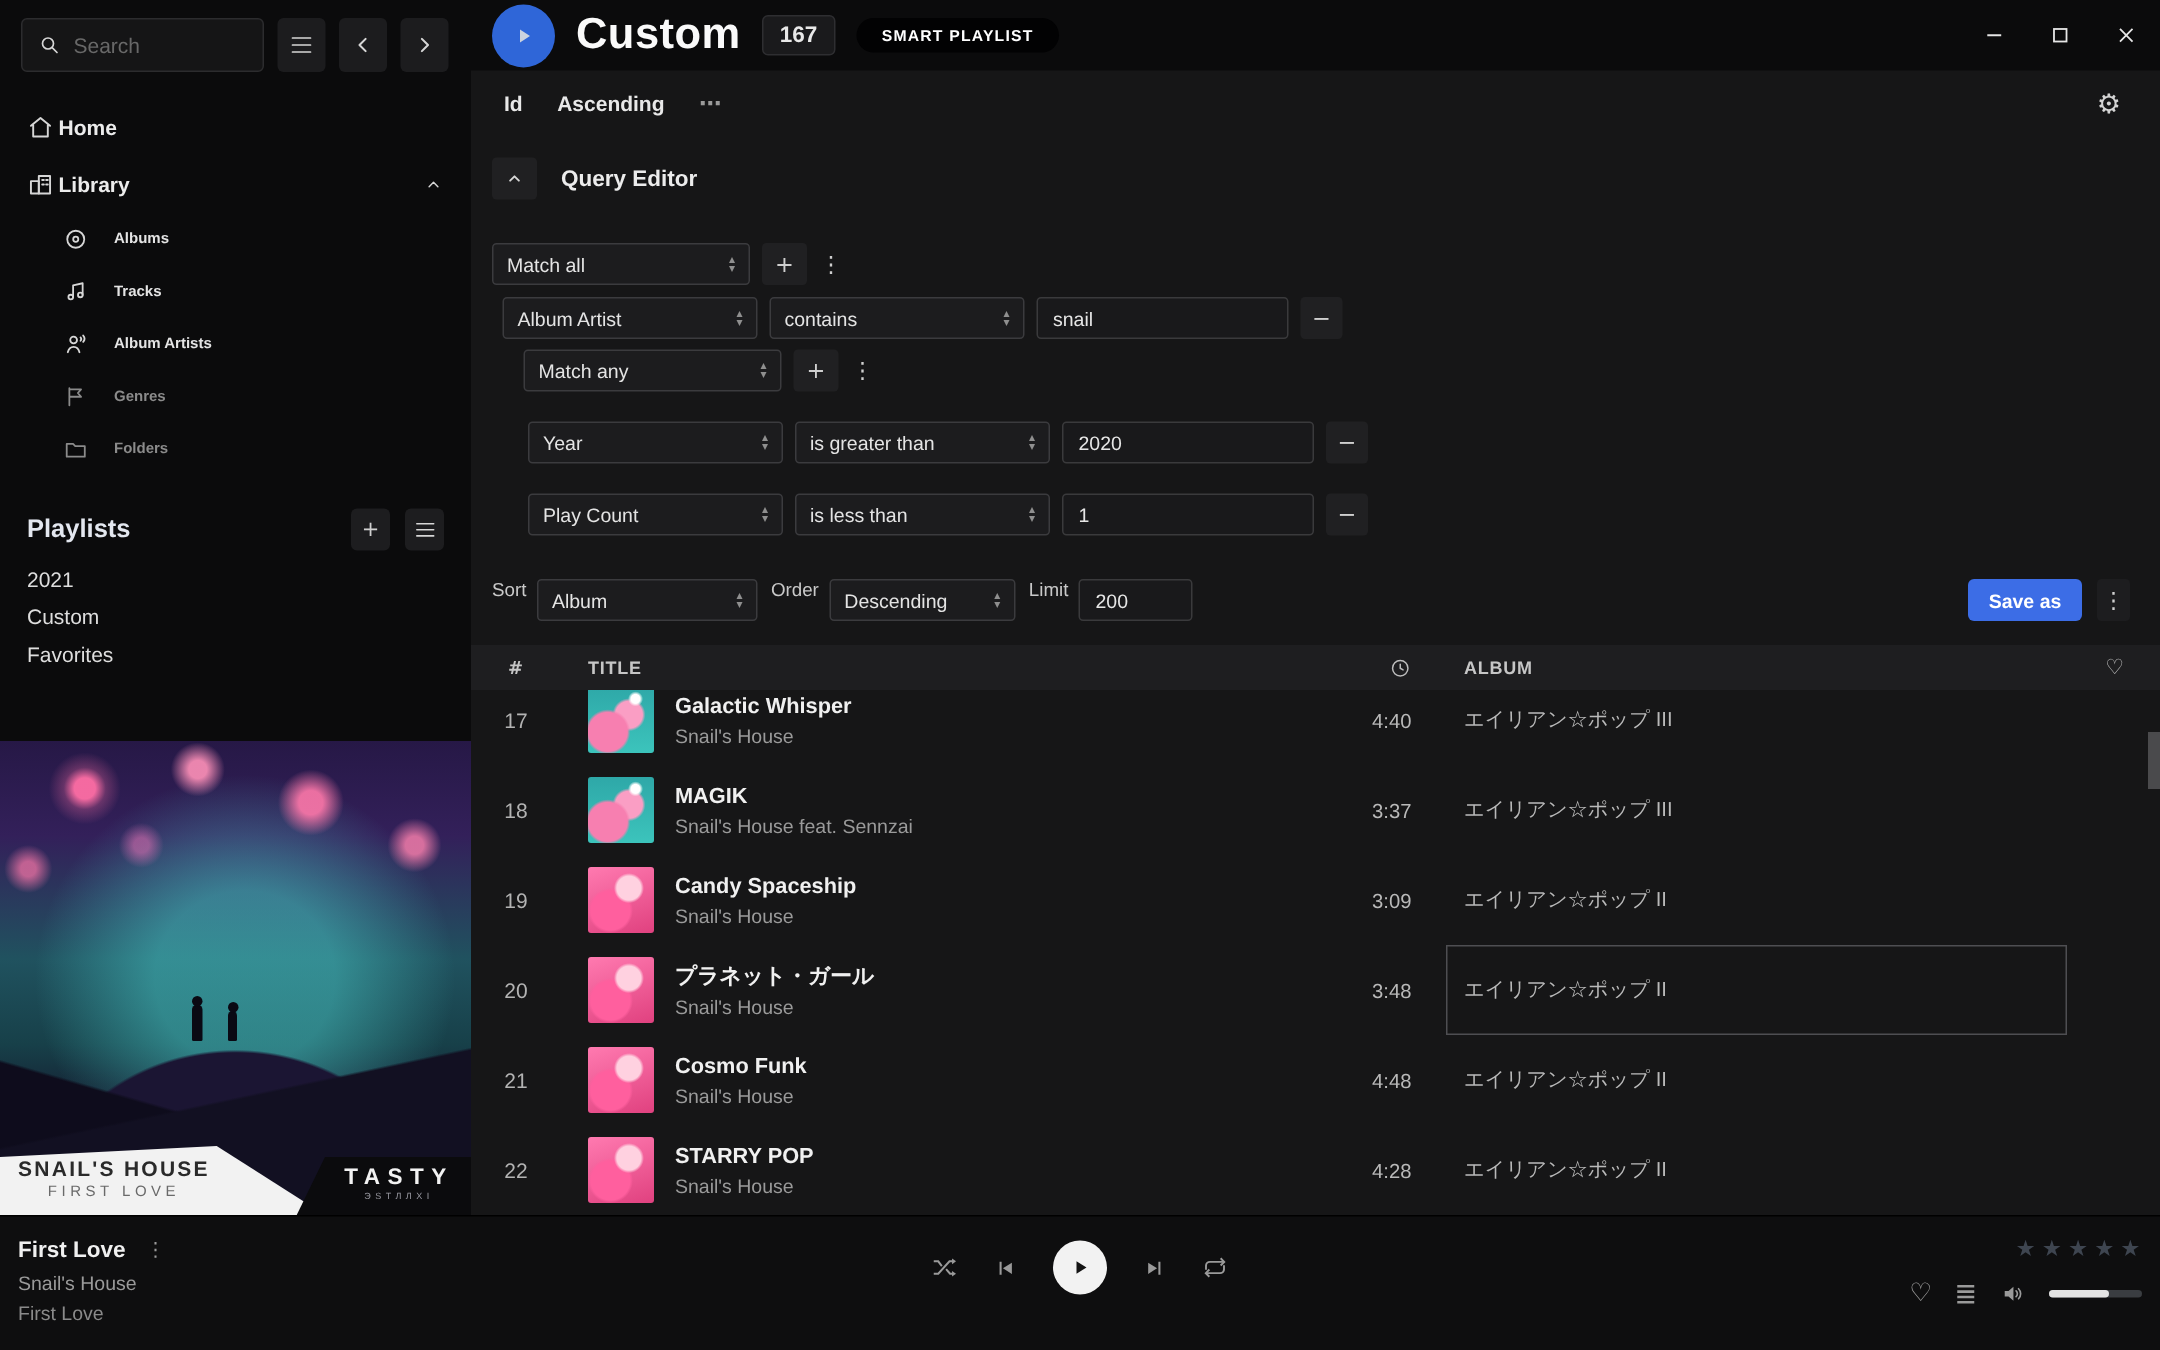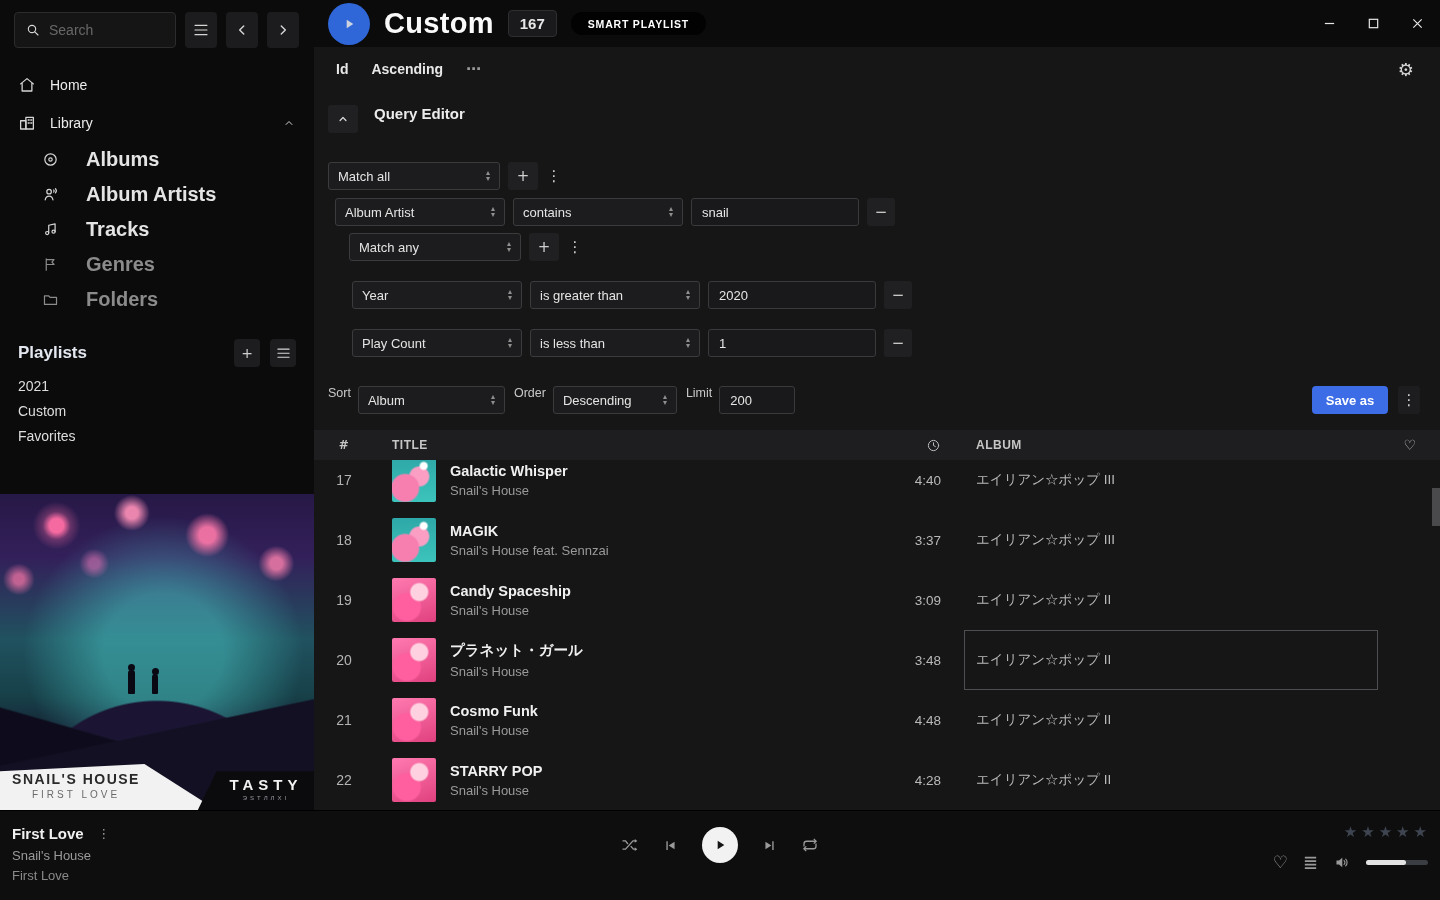--- a/index.html
+++ b/index.html
@@ -13,24 +13,24 @@
   .sidebar { background:#0b0b0c; display:flex; flex-direction:column; position:relative; overflow:hidden; }
   .search-row { display:flex; gap:9px; padding:12px 14px 8px 14px; align-items:flex-end; }
   .search-box { display:flex; align-items:center; gap:8px; width:162px; height:36px; background:#151516;
     border:1px solid #2c2c2e; border-radius:4px; padding:0 10px; }
   .search-box input { flex:1; background:transparent; border:none; outline:none; color:#d0d0d0;
     font-family:"Liberation Sans",sans-serif; font-size:14px; width:100px; }
   .search-box input::placeholder { color:#686868; }
   .sq-nav { width:32px; height:36px; background:#1c1c1e; border:none; border-radius:4px; display:flex;
     align-items:center; justify-content:center; cursor:pointer; }
   .nav-list { padding-top:10px; }
-  .nav-item { display:flex; align-items:center; gap:14px; height:38px; padding:0 18px; font-size:14px;
-    font-weight:400; color:#ececec; cursor:pointer; }
+  .nav-item { display:flex; align-items:center; gap:3px; height:38px; padding:0 18px; font-size:14px;
+    font-weight:700; color:#ececec; cursor:pointer; }
   .nav-item .grow { flex:1; }
-  .sub-item { display:flex; align-items:center; gap:27px; height:35px; padding:0 18px 0 42px; font-size:20px;
+  .sub-item { display:flex; align-items:center; gap:17px; height:35px; padding:0 18px 0 42px; font-size:10px;
     font-weight:700; color:#e4e4e4; cursor:pointer; }
   .sub-item.dim, .sub-item.dim svg, .sub-item.dim .glyph { color:#8b8b8b; stroke:#8b8b8b; }
   .icon-svg { stroke:#d6d6d6; fill:none; stroke-width:1.7; stroke-linecap:round; stroke-linejoin:round; }
   .pl-head { display:flex; align-items:center; margin:22px 18px 6px 18px; }
   .pl-title { font-size:17px; font-weight:800; color:#e3e7ef; flex:1; }
   .pl-btn { width:26px; height:28px; background:#1d1d1f; border:none; border-radius:4px; color:#cfcfcf;
     display:flex; align-items:center; justify-content:center; margin-left:10px; cursor:pointer; font-size:14px; }
   .pl-item { height:25px; display:flex; align-items:center; padding:0 18px; font-size:14px; color:#dedede; cursor:pointer; }
 
   
@@ -79,21 +79,21 @@
   .win-btn { background:none; border:none; cursor:pointer; width:14px; height:14px; display:flex;
     align-items:center; justify-content:center; }
 
   .content { flex:1; position:relative; display:flex; flex-direction:column; }
   .sort-toolbar { height:44px; display:flex; align-items:center; gap:23px; padding:0 26px 0 22px; }
   .st-item { font-size:14px; font-weight:700; color:#e8e8e8; cursor:pointer; }
   .st-more { color:#9a9a9a; font-size:15px; font-weight:700; cursor:pointer; }
   .st-gear { margin-left:auto; font-size:18px; color:#d4d4d4; cursor:pointer; }
 
   .qe { padding:0 20px 0 14px; }
-  .qe-head { display:flex; gap:16px; margin-top:14px; }
+  .qe-head { display:flex; align-items:center; gap:16px; margin-top:14px; }
   .sqbtn { width:30px; height:28px; background:#202022; border:none; border-radius:3px; color:#cfcfcf;
     display:flex; align-items:center; justify-content:center; cursor:pointer; font-size:15px; }
   .qe-title { font-size:15px; font-weight:600; color:#ececec; }
   .select { height:28px; background:#1c1c1e; border:1px solid #3b3b3e; border-radius:3px; display:flex;
     align-items:center; padding:0 9px; cursor:pointer; }
   .sel-val { flex:1; font-size:13px; color:#e4e4e4; }
   .spin { display:flex; flex-direction:column; align-items:center; }
   .spin i { font-style:normal; display:block; font-size:8px; line-height:6px; color:#8f8f8f;
     font-family:"DejaVu Sans",sans-serif; }
   .tinput { height:28px; background:#19191b; border:1px solid #3a3a3c; border-radius:3px; color:#e6e6e6;
@@ -226,33 +226,33 @@
       </div>
       <div class="sub-item">
         <svg class="icon-svg" width="17" height="17" viewBox="0 0 24 24">
             <circle cx="12" cy="12" r="8"></circle>
             <circle cx="12" cy="12" r="2.4"></circle>
           </svg>
         <span>Albums</span>
       </div>
       <div class="sub-item">
         <svg class="icon-svg" width="17" height="17" viewBox="0 0 24 24">
+            <path d="M9.5 17V6l9-2v11"></path>
+            <circle cx="7.3" cy="17" r="2.2"></circle>
+            <circle cx="16.3" cy="15" r="2.2"></circle>
+          </svg>
+        <span>Tracks</span>
+      </div>
+      <div class="sub-item">
+        <svg class="icon-svg" width="17" height="17" viewBox="0 0 24 24">
             <circle cx="10" cy="8" r="3.2"></circle>
             <path d="M4.5 19.5c.8-3.4 3-5.1 5.5-5.1s4.7 1.7 5.5 5.1"></path>
             <path d="M16.5 5.5c.9 1 .9 2.2 0 3.2M19 3.8c1.5 1.7 1.5 4.2 0 6"></path>
           </svg>
         <span>Album Artists</span>
-      </div>
-      <div class="sub-item">
-        <svg class="icon-svg" width="17" height="17" viewBox="0 0 24 24">
-            <path d="M9.5 17V6l9-2v11"></path>
-            <circle cx="7.3" cy="17" r="2.2"></circle>
-            <circle cx="16.3" cy="15" r="2.2"></circle>
-          </svg>
-        <span>Tracks</span>
       </div>
       <div class="sub-item dim">
         <svg class="icon-svg" width="17" height="17" viewBox="0 0 24 24">
             <path d="M6 4v16M6 5h11l-3 3.5 3 3.5H6"></path>
           </svg>
         <span>Genres</span>
       </div>
       <div class="sub-item dim">
         <svg class="icon-svg" width="17" height="17" viewBox="0 0 24 24">
             <path d="M3.5 7h6l2 2h9v10h-17z"></path>

